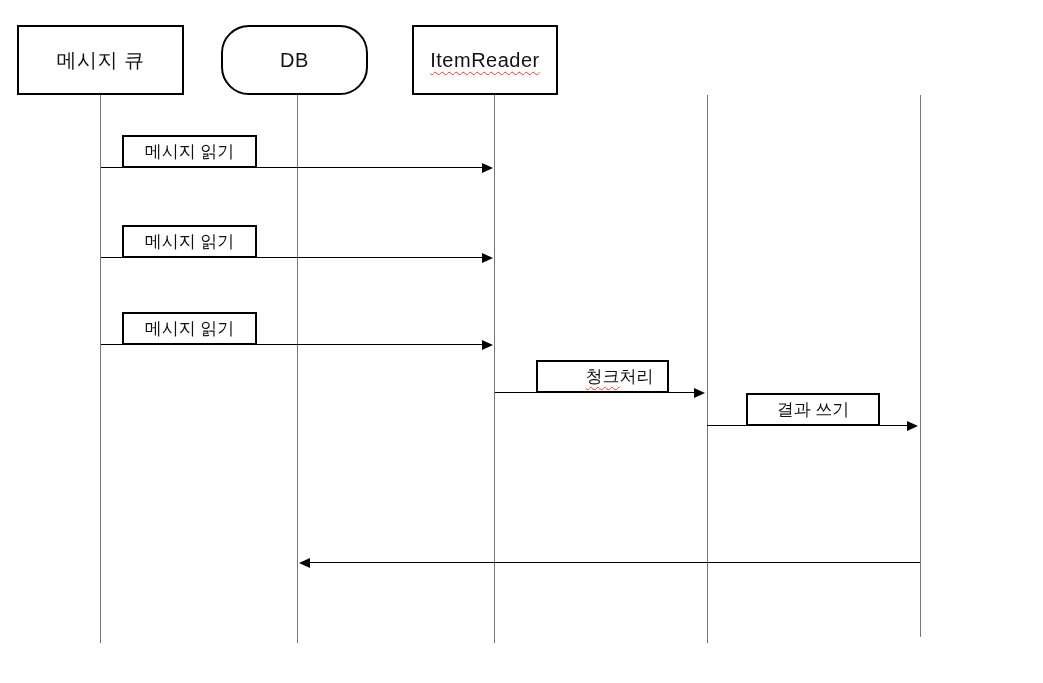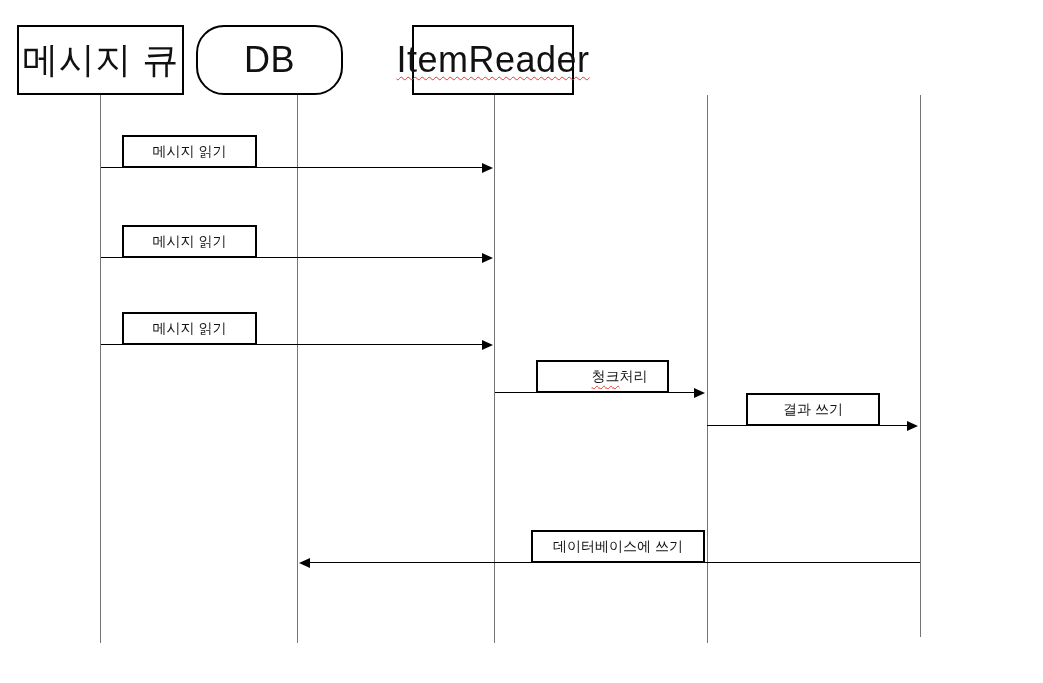--- a/index.html
+++ b/index.html
@@ -15,21 +15,21 @@
   .participant {
     position: absolute;
     top: 25px;
     height: 70px;
     border: 2px solid #000000;
     background: #ffffff;
     display: flex;
     align-items: center;
     justify-content: center;
     box-sizing: border-box;
-    font-size: 36px;
+    font-size: 20px;
     letter-spacing: 0.5px;
     white-space: nowrap;
     z-index: 4;
   }
   .lifeline {
     position: absolute;
     width: 1px;
     background: #757575;
     z-index: 1;
   }
@@ -51,44 +51,44 @@
   .arrowhead.left  { border-right: 11px solid #000000; }
   .msg-label {
     position: absolute;
     height: 33px;
     border: 2px solid #000000;
     background: #ffffff;
     display: flex;
     align-items: center;
     justify-content: center;
     box-sizing: border-box;
-    font-size: 14px;
+    font-size: 17px;
     white-space: nowrap;
     z-index: 3;
   }
   .squiggle {
     text-decoration-line: underline;
     text-decoration-style: wavy;
     text-decoration-color: #e8362c;
     text-decoration-thickness: 1px;
     text-underline-offset: 4px;
   }
 </style>
 </head>
 <body>
 
 <div class="canvas">
 
   <div class="participant" style="left:17px;  width:167px;">
     <span>메시지 큐</span>
   </div>
-  <div class="participant" style="left:196px; width:147px;border-radius:28px;">
+  <div class="participant" style="left:221px; width:147px;border-radius:28px;">
     <span>DB</span>
   </div>
-  <div class="participant" style="left:412px; width:162px;">
+  <div class="participant" style="left:412px; width:146px;">
     <span class="squiggle">ItemReader</span>
   </div>
 
   <div class="lifeline" style="left:100px; top:95px; height:548px;"></div>
   <div class="lifeline" style="left:297px; top:95px; height:548px;"></div>
   <div class="lifeline" style="left:494px; top:95px; height:548px;"></div>
   <div class="lifeline" style="left:707px; top:95px; height:548px;"></div>
   <div class="lifeline" style="left:920px; top:95px; height:542px;"></div>
 
   <div class="msg-line" style="left:101px; top:167px; width:384px;"></div>
@@ -117,17 +117,14 @@
   </div>
 
   <div class="msg-line" style="left:707px; top:425px; width:201px;"></div>
   <div class="arrowhead right" style="left:907px; top:421px;"></div>
   <div class="msg-label" style="left:746px; top:393px; width:134px;">
     <span>결과 쓰기</span>
   </div>
 
   <div class="msg-line" style="left:301px; top:562px; width:619px;"></div>
   <div class="arrowhead left" style="left:299px; top:558px;"></div>
-  <div class="msg-label" style="left:531px; top:530px; width:174px;">
-    <span>데이터베이스에 쓰기</span>
-  </div>
 
 </div>
 
 </body></html>

